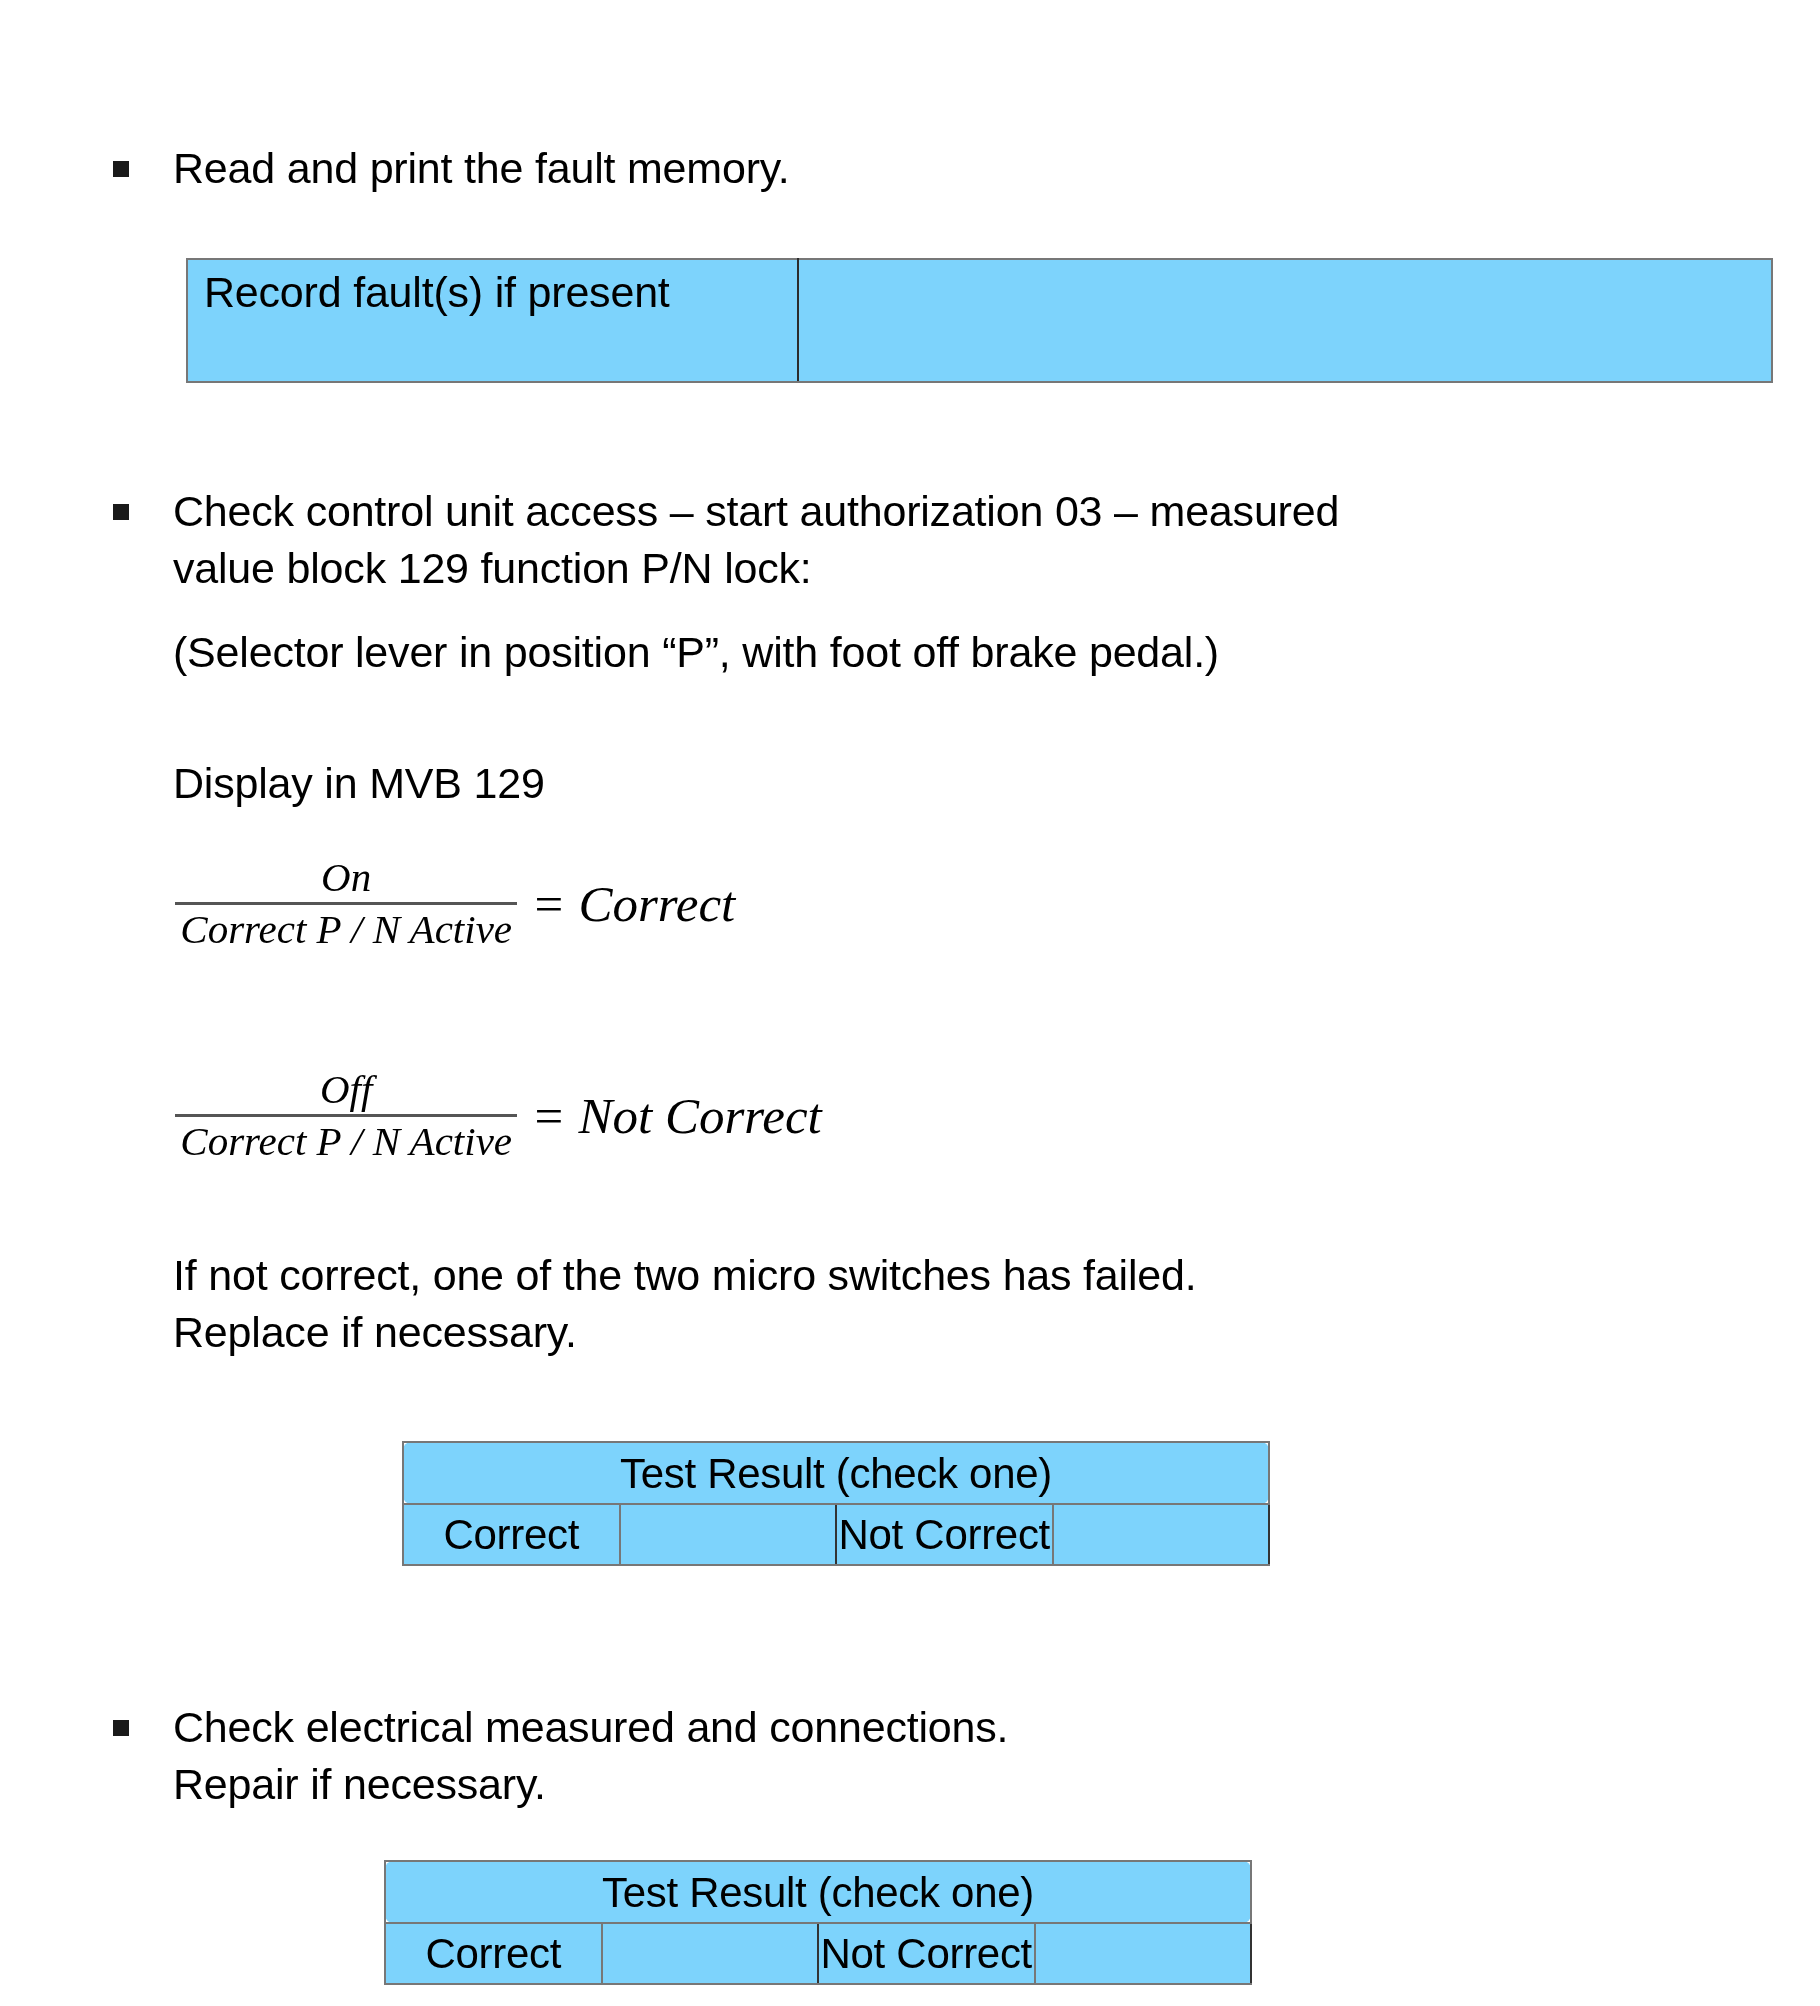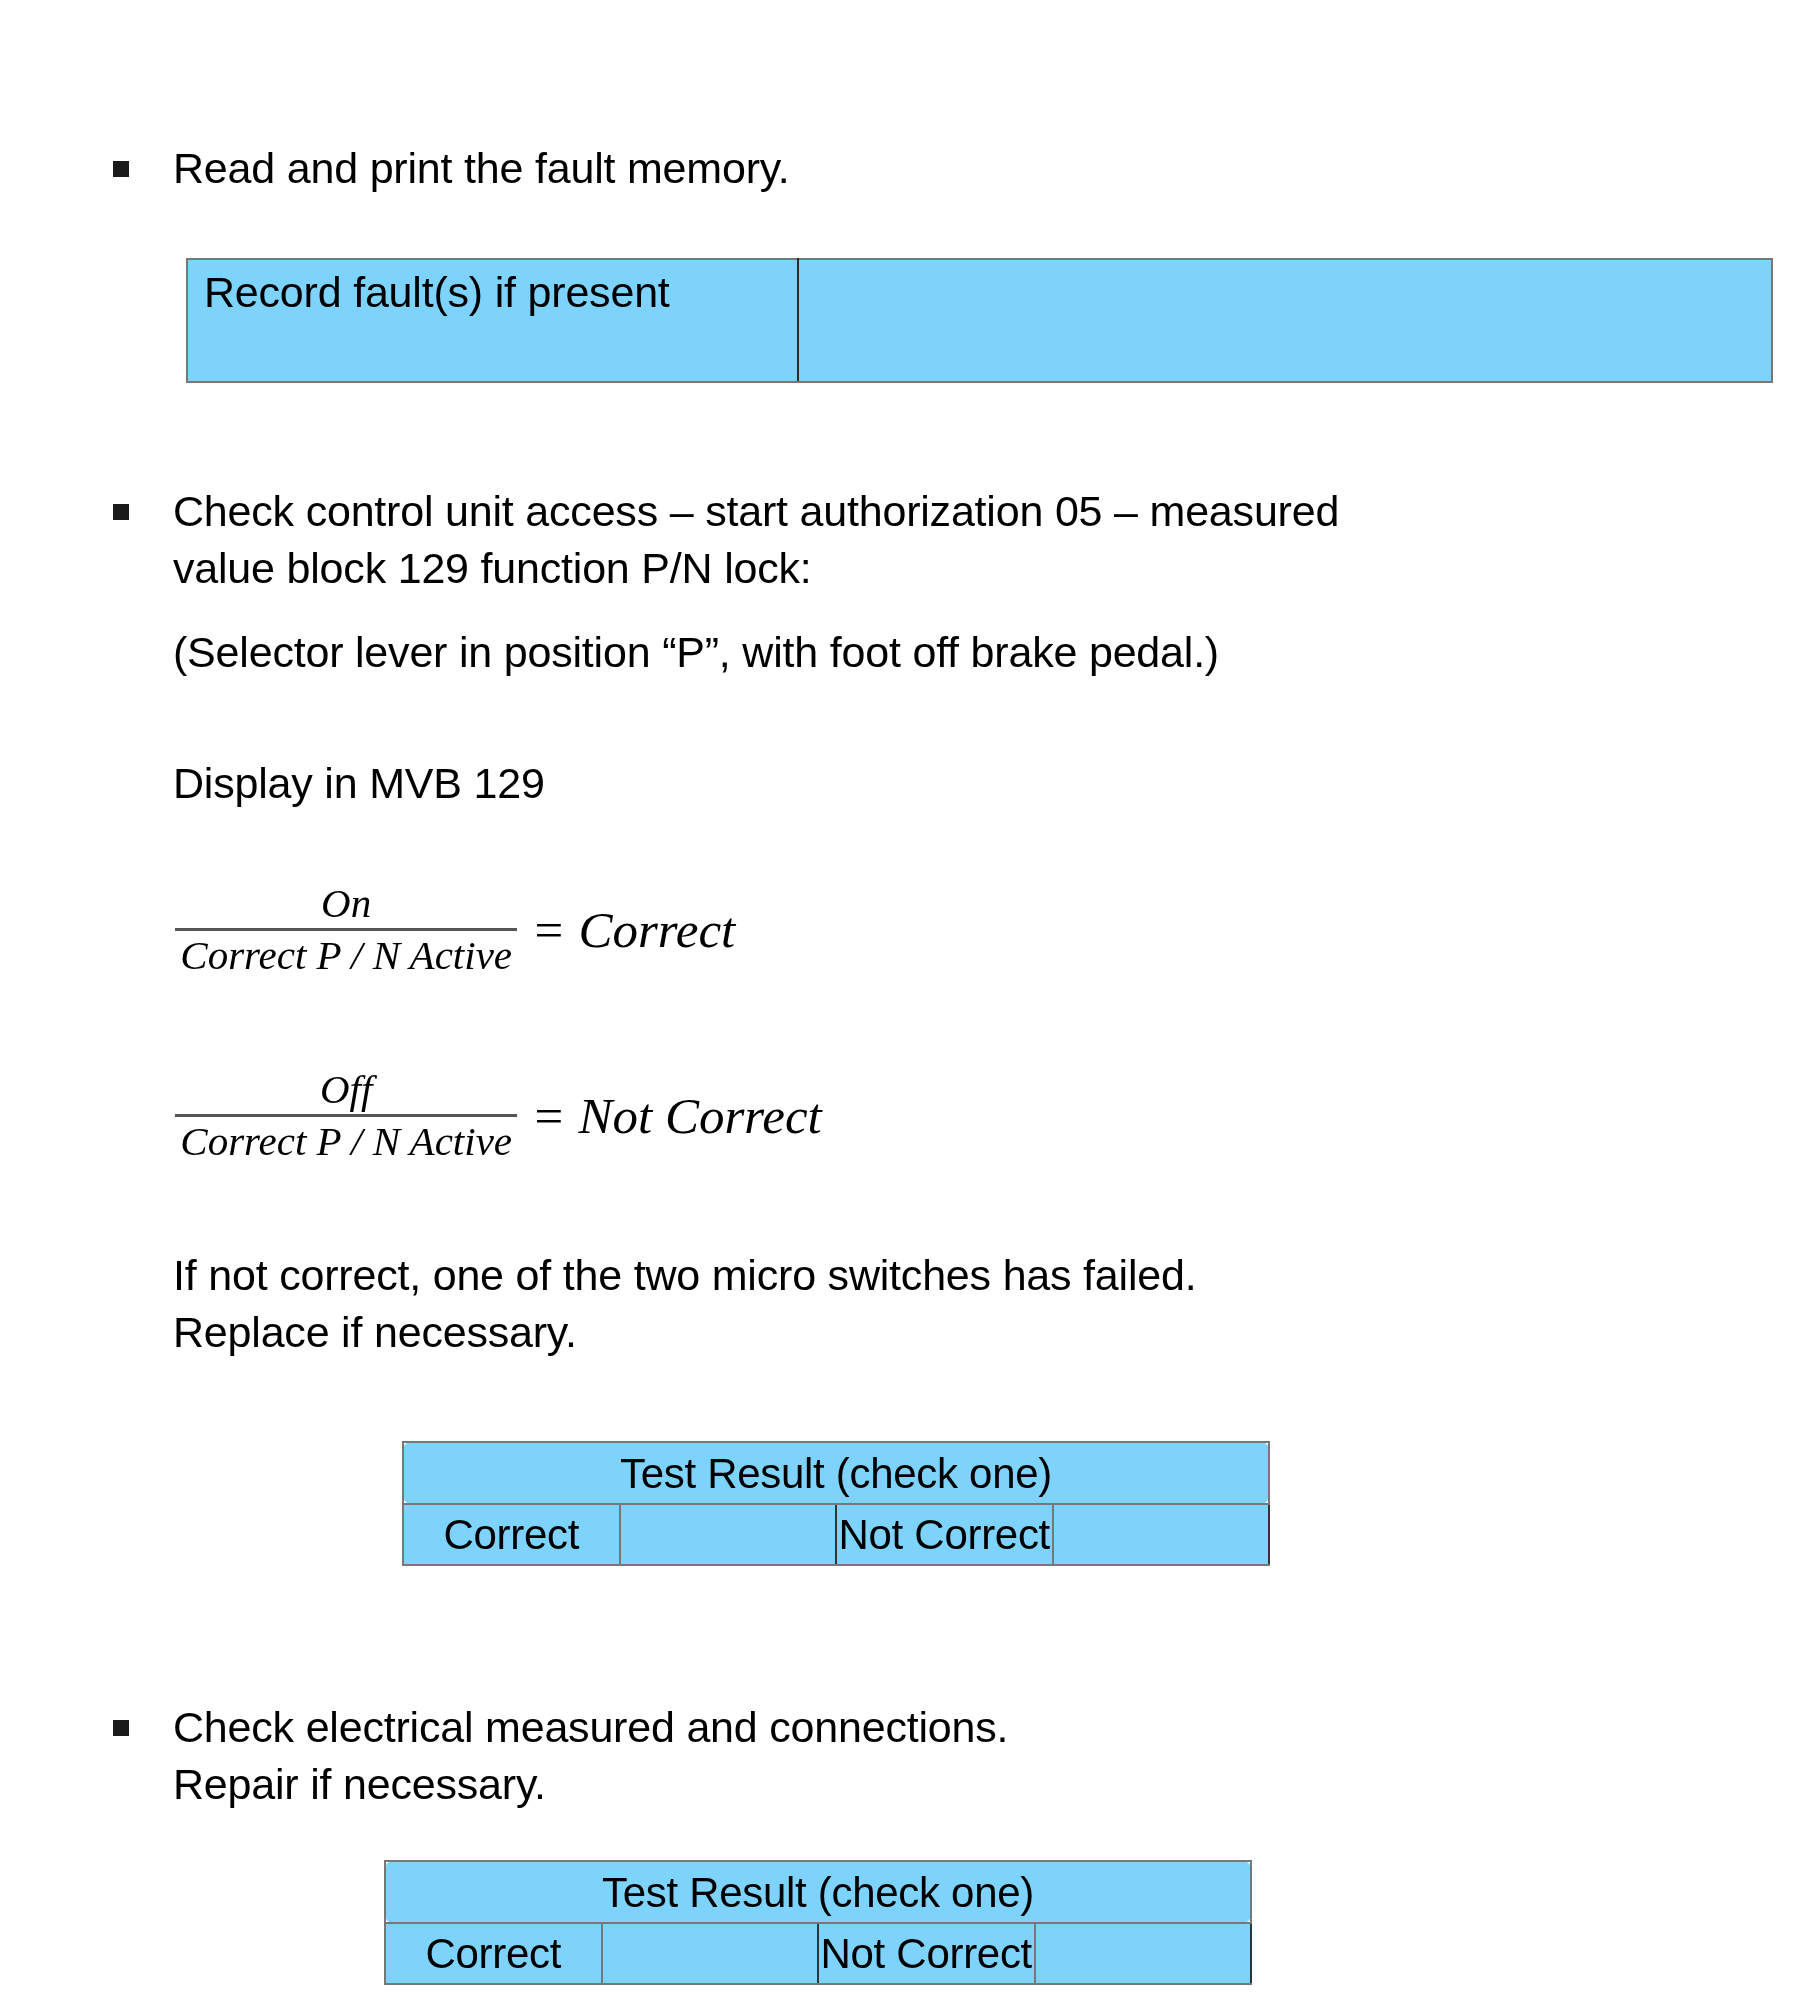--- a/index.html
+++ b/index.html
@@ -206,29 +206,29 @@
       </td>
       <td class="value-cell">
         <span></span>
       </td>
     </tr>
   </tbody>
     </table>
 
   <div class="bullet-block" style="left:113px; top:483px; width:1525px;">
     <span class="bullet-marker"></span>
-    <span class="bullet-text">Check control unit access – start authorization 05 – measured
+    <span class="bullet-text">Check control unit access – start authorization 03 – measured
 value block 129 function P/N lock:</span>
   </div>
 
   <div class="para" style="left:173px; top:624px; width:1507px;">(Selector lever in position “P”, with foot off brake pedal.)</div>
 
   <div class="para" style="left:173px; top:747px; width:887px;margin-top:8px;">Display in MVB 129</div>
 
-  <div class="fraction" style="left:175px; top:881px;">
+  <div class="fraction" style="left:175px; top:855px;">
     <span class="frac-stack">
       <span class="frac-num">On</span>
       <span class="frac-rule"></span>
       <span class="frac-den">Correct P / N  Active</span>
     </span>
     <span class="frac-eq">= Correct</span>
   </div>
 
   <div class="fraction" style="left:175px; top:1067px;">
     <span class="frac-stack">

